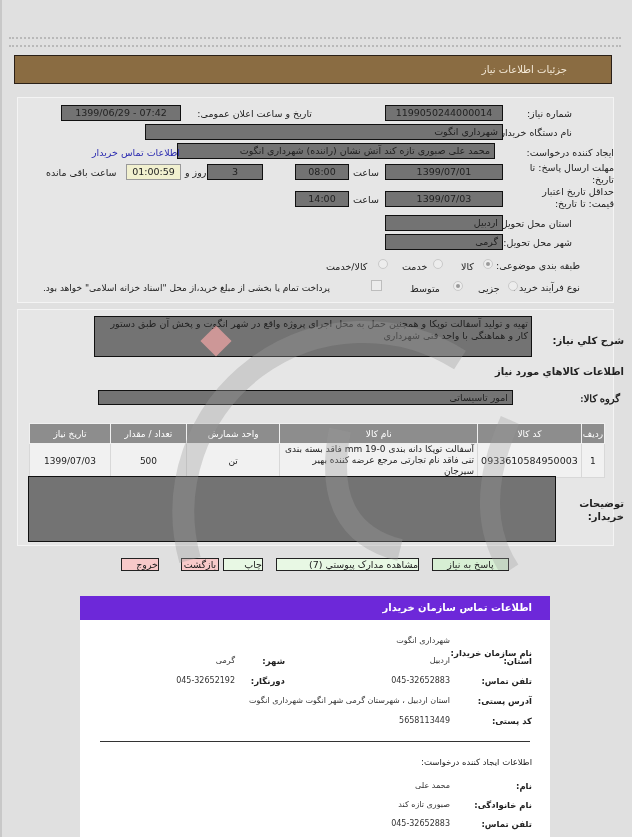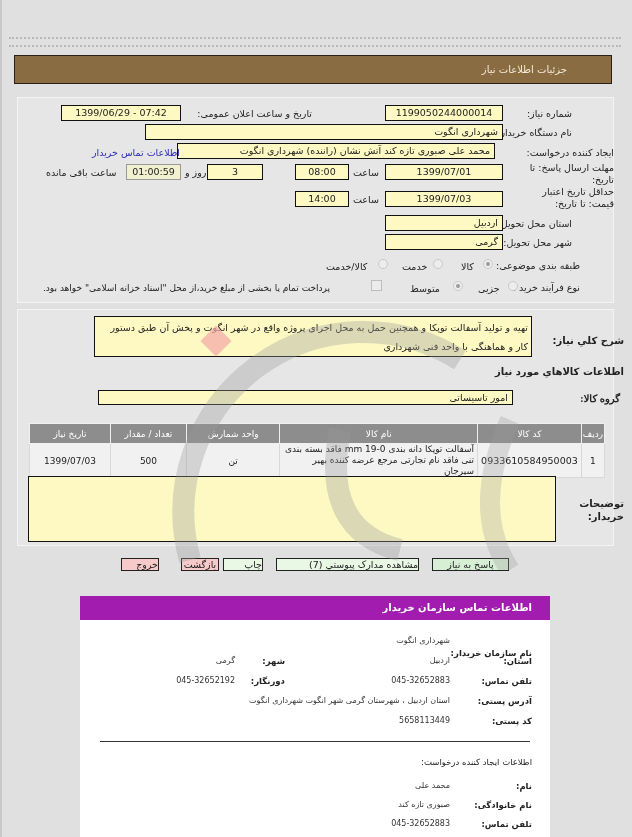--- a/index.html
+++ b/index.html
@@ -12,21 +12,21 @@
   }
   .left-edge { position:absolute; left:0; top:0; width:2px; height:837px; background:#c8c8c8; }
   .dots { position:absolute; left:9px; top:37px; width:612px; height:6px;
     border-top:2px dotted #b9b9b9; border-bottom:2px dotted #b9b9b9; }
   .title-bar { position:absolute; left:14px; top:55px; width:598px; height:29px;
     background:#8a6c42; border:1px solid #2a2018; box-sizing:border-box; }
   .title-bar span { position:absolute; right:44px; top:8px; color:#f4ead8; font-size:10px; }
 
   .panel { position:absolute; background:#e6e6e6; border:1px solid #f4f4f4; box-sizing:border-box; }
   .lbl { position:absolute; font-size:9.5px; color:#222; white-space:nowrap; }
-  .box { position:absolute; background:#fef9c3; border:1px solid #111; box-sizing:border-box;
+  .box { position:absolute; background:#737373; border:1px solid #111; box-sizing:border-box;
     font-size:9.5px; line-height:14px; padding:0 4px; white-space:nowrap; overflow:hidden; }
   .box.center { text-align:center; }
   .box.ltr { direction:ltr; }
   .link { position:absolute; color:#2b2bb0; font-size:9.5px; cursor:pointer; white-space:nowrap; }
   .radio { position:absolute; width:10px; height:10px; border-radius:50%;
     border:1px solid #c9c9c9; background:#ededed; box-sizing:border-box; }
   .radio.on::after { content:""; position:absolute; left:2px; top:2px; width:4px; height:4px;
     border-radius:50%; background:#9a9a9a; }
   .check { position:absolute; width:11px; height:11px; border:1px solid #bdbdbd; background:#ececec; box-sizing:border-box; }
 
@@ -36,21 +36,21 @@
   table.items th { background:#8d8d8d; color:#fff; font-weight:normal; height:17px; border:1px solid #f0f0f0; }
   table.items td { background:#f1f1f1; border:1px solid #d8d8d8; text-align:center; height:30px; padding:0 3px; }
 
   .btn { position:absolute; height:13px; border:1px solid #222; box-sizing:border-box; font-size:9.5px;
     line-height:11px; text-align:center; cursor:pointer; }
   .btn.green { background:#d7efd4; }
   .btn.lgreen { background:#e8f8e4;text-align:right; }
   .btn.pink { background:#f7c9c9; }
 
   .contact { position:absolute; left:80px; top:596px; width:470px; height:241px; background:#fff; }
-  .contact-head { position:absolute; left:0; top:0; width:470px; height:24px; background:#a21caf; }
+  .contact-head { position:absolute; left:0; top:0; width:470px; height:24px; background:#6d28d9; }
   .contact-head span { position:absolute; right:18px; top:6px; color:#fff; font-size:10px; font-weight:bold; }
   .c-lbl { position:absolute; font-size:8.5px; font-weight:bold; color:#222; white-space:nowrap; }
   .c-val { position:absolute; font-size:8px; color:#333; white-space:nowrap; }
   .c-line { position:absolute; left:20px; top:145px; width:430px; height:1px; background:#333; }
 
   .wm { position:absolute; pointer-events:none; }
 </style>
 </head>
 <body>
 
@@ -114,21 +114,21 @@
 <span class="radio" style="left:508px;top:281px;"></span>
 <span class="lbl" style="left:478px;top:283px;">جزیی</span>
 <span class="radio on" style="left:453px;top:281px;"></span>
 <span class="lbl" style="left:410px;top:283px;">متوسط</span>
 <span class="check" style="left:371px;top:280px;"></span>
 <span class="lbl" style="left:43px;top:283px;font-size:9px;">پرداخت تمام یا بخشی از مبلغ خرید،از محل "اسناد خزانه اسلامی" خواهد بود.</span>
 
 <div class="panel" style="left:17px;top:309px;width:597px;height:237px;"></div>
 
 <span class="lbl bold" style="right:8px;top:335px;font-size:10px;">شرح کلي نیاز:</span>
-<div class="box" style="left:94px;top:316px;width:438px;height:41px;white-space:normal;line-height:19px;padding:1px 3px;font-size:9.5px;">
+<div class="box" style="left:94px;top:316px;width:438px;height:41px;white-space:normal;line-height:12px;padding:1px 3px;font-size:9.5px;">
   <span>تهیه و تولید آسفالت توپکا و  همچنین حمل به محل اجرای پروژه واقع در شهر انگوت و پخش آن طبق دستور کار و هماهنگی با واحد فنی شهرداری</span>
 </div>
 
 <span class="lbl bold" style="right:8px;top:366px;font-size:10px;">اطلاعات کالاهاي مورد نیاز</span>
 
 <span class="lbl bold" style="right:12px;top:393px;font-size:10px;font-family:Liberation Serif, serif;">گروه کالا:</span>
 <div class="box" style="left:98px;top:390px;width:415px;height:15px;">امور تاسیساتی</div>
 
 <table class="items">
   <thead>

